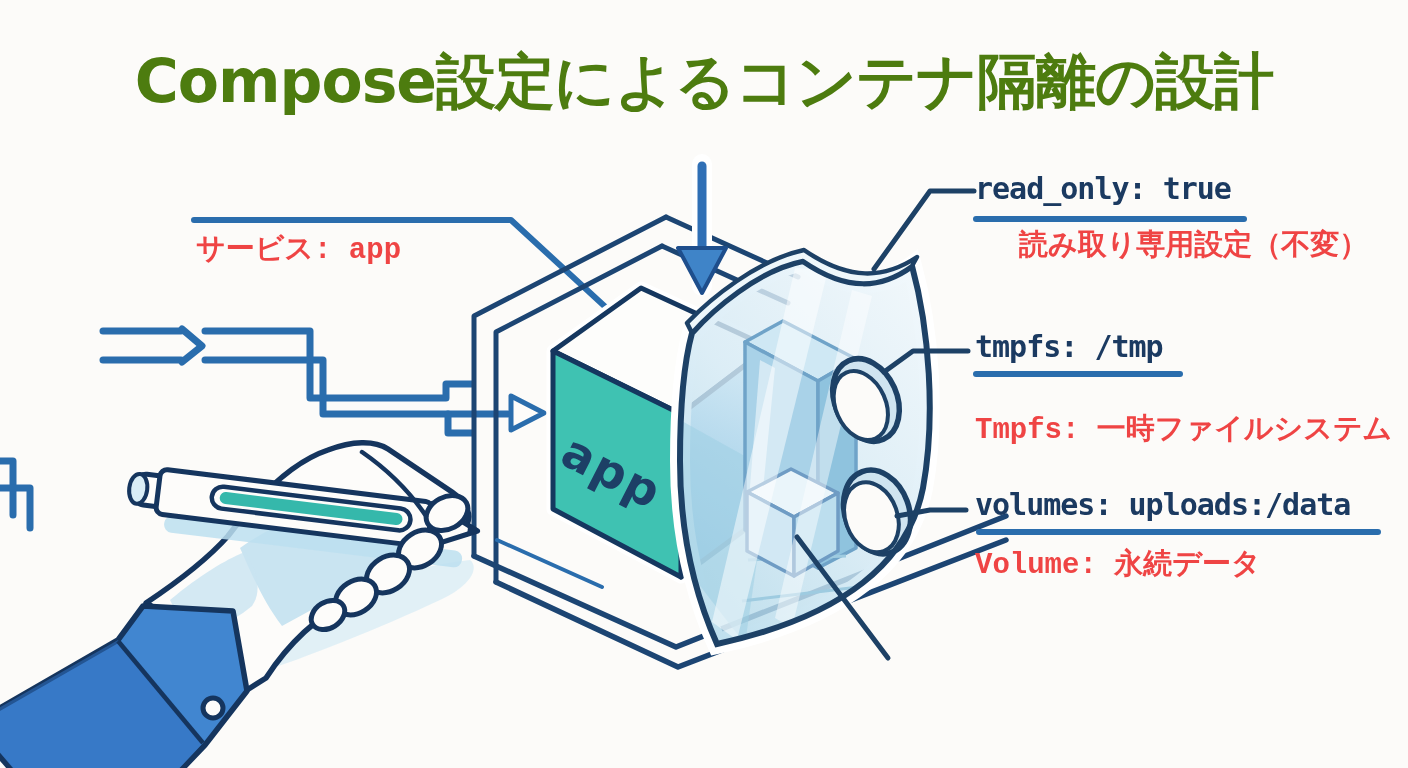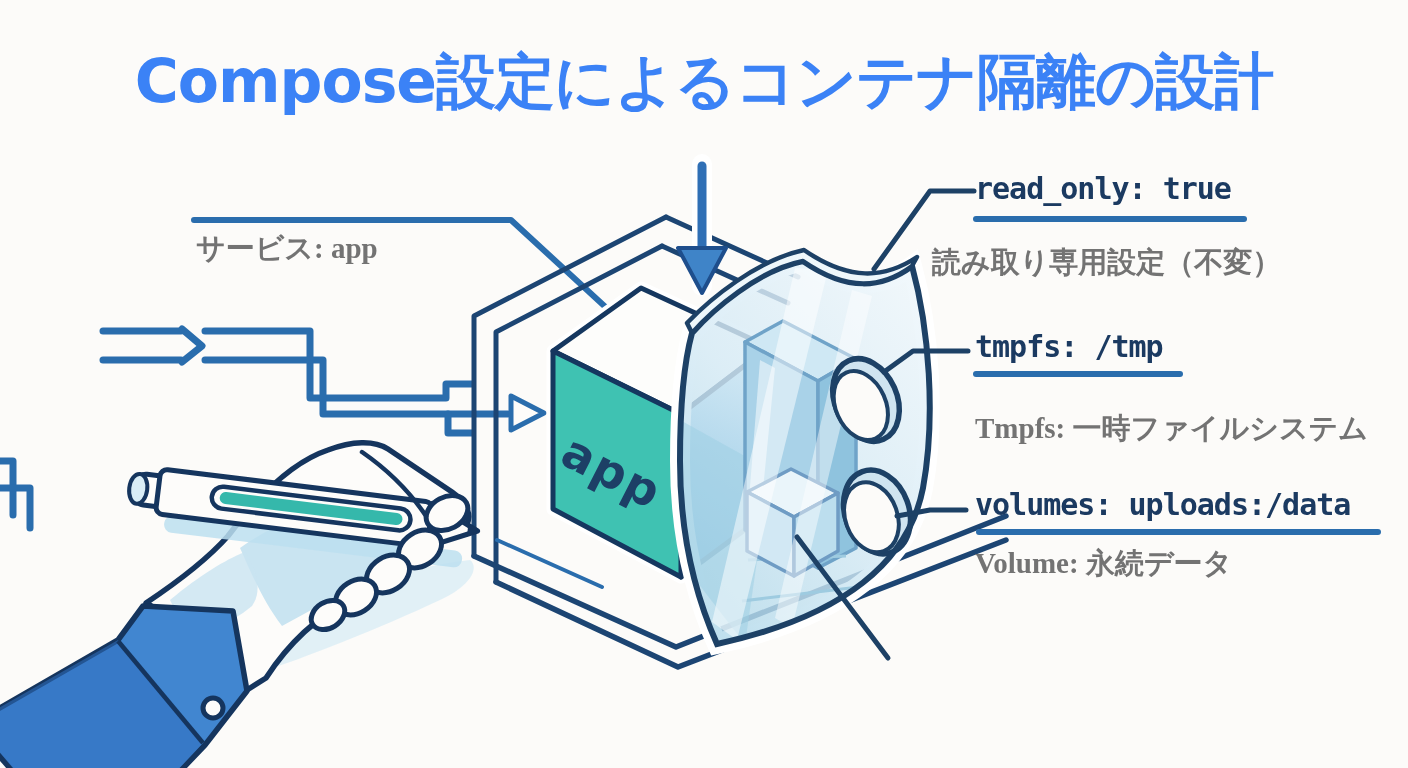--- a/index.html
+++ b/index.html
@@ -4,34 +4,34 @@
 <style>
   html,body{margin:0;padding:0;background:#e8e8e8;}
   .stage{
     position:relative;width:1408px;height:768px;overflow:hidden;
     background:#fcfbf9;
     font-family:"DejaVu Sans","Liberation Sans",sans-serif;
   }
   .stage svg{position:absolute;left:0;top:0;}
   .title{
     position:absolute;left:0;right:0;top:42px;text-align:center;
-    font-size:60px;font-weight:800;letter-spacing:-1px;color:#3b82f6;
+    font-size:60px;font-weight:800;letter-spacing:-1px;color:#4d7c0f;
   }
   .code{
     position:absolute;font-family:"DejaVu Sans Mono","Liberation Mono",monospace;
     font-weight:bold;font-size:30px;color:#1b3a61;letter-spacing:-1px;white-space:pre;
   }
   .jp{
-    position:absolute;font-family:Liberation Serif, serif;
-    font-weight:bold;font-size:29px;color:#737373;white-space:pre;
+    position:absolute;font-family:Liberation Mono, monospace;
+    font-weight:bold;font-size:29px;color:#ef4444;white-space:pre;
   }
   .lbl-service-code{left:194px;top:174px;}
   .lbl-service-jp{left:196px;top:229px;}
   .lbl-readonly-code{left:975px;top:171px;}
-  .lbl-readonly-jp{left:932px;top:225px;margin-top:18px;}
+  .lbl-readonly-jp{left:1019px;top:225px;}
   .lbl-tmpfs-code{left:975px;top:329px;}
   .lbl-tmpfs-jp{left:975px;top:384px;margin-top:25px;}
   .lbl-volumes-code{left:975px;top:487px;}
   .lbl-volumes-jp{left:975px;top:544px;}
   .lbl-persistent{left:903px;top:644px;font-size:30px;}
 </style>
 </head>
 <body>
 
 <div class="stage">

